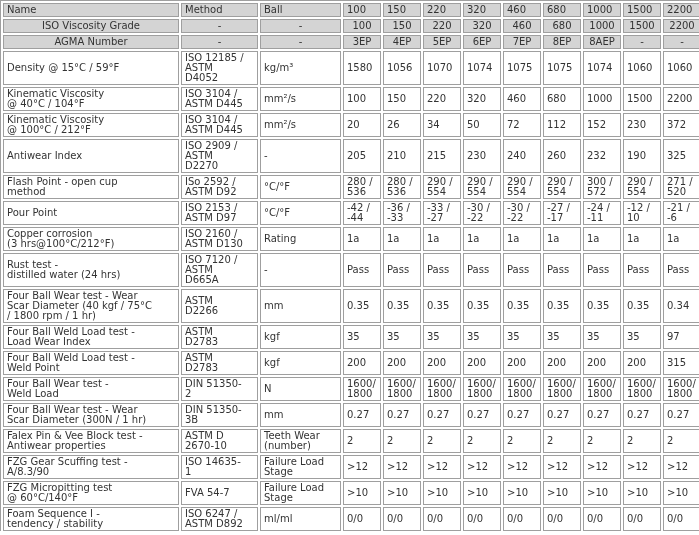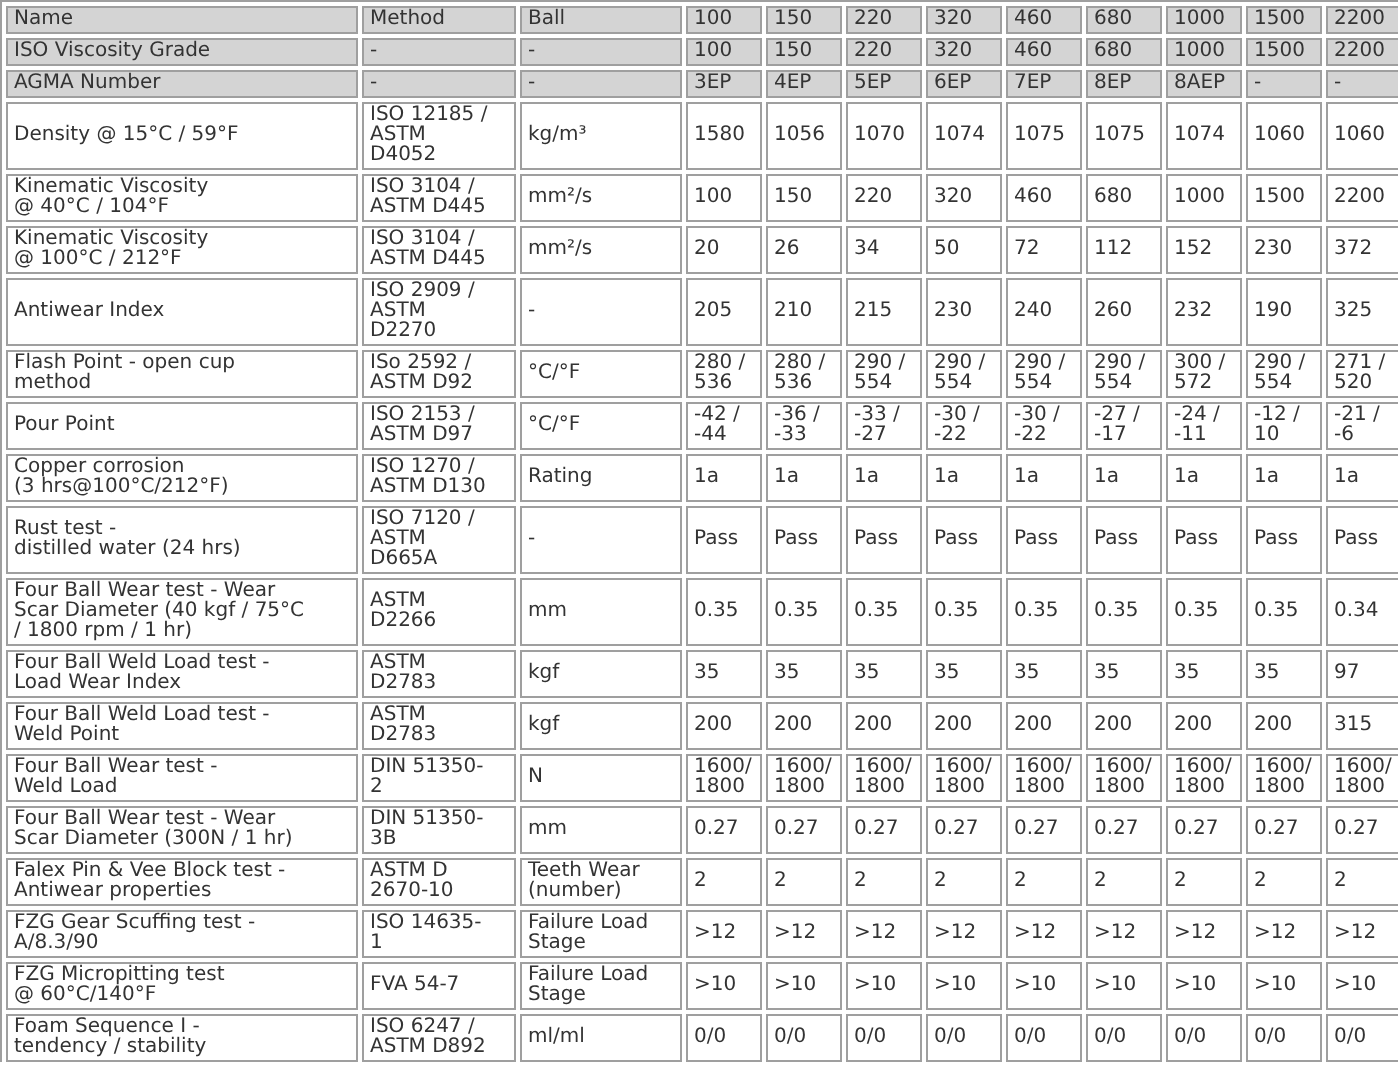--- a/index.html
+++ b/index.html
@@ -37,21 +37,21 @@
     font-family: "DejaVu Sans", "Liberation Sans", sans-serif;
     font-size: 10px;
     line-height: 10px;
     font-weight: normal;
     color: var(--text);
     white-space: pre-line;
     overflow: hidden;
   }
   td { background: var(--cell-bg); }
   thead th { background: var(--header-bg); }
-  tr.shaded td { background: var(--header-bg); }
+  tr.shaded td { background: var(--header-bg); text-align: center; }
 </style>
 </head>
 <body>
 
 <div class="screen">
   <table class="spec">
     <colgroup>
       <col class="c-name">
         <col class="c-method">
         <col class="c-units">
@@ -219,21 +219,21 @@
           <td>-24 /
 -11</td>
           <td>-12 /
 10</td>
           <td>-21 /
 -6</td>
         </tr>
         <tr>
           <td>Copper corrosion
 (3 hrs@100°C/212°F)</td>
-          <td>ISO 1270 /
+          <td>ISO 2160 /
 ASTM D130</td>
           <td>Rating</td>
           <td>1a</td>
           <td>1a</td>
           <td>1a</td>
           <td>1a</td>
           <td>1a</td>
           <td>1a</td>
           <td>1a</td>
           <td>1a</td>

